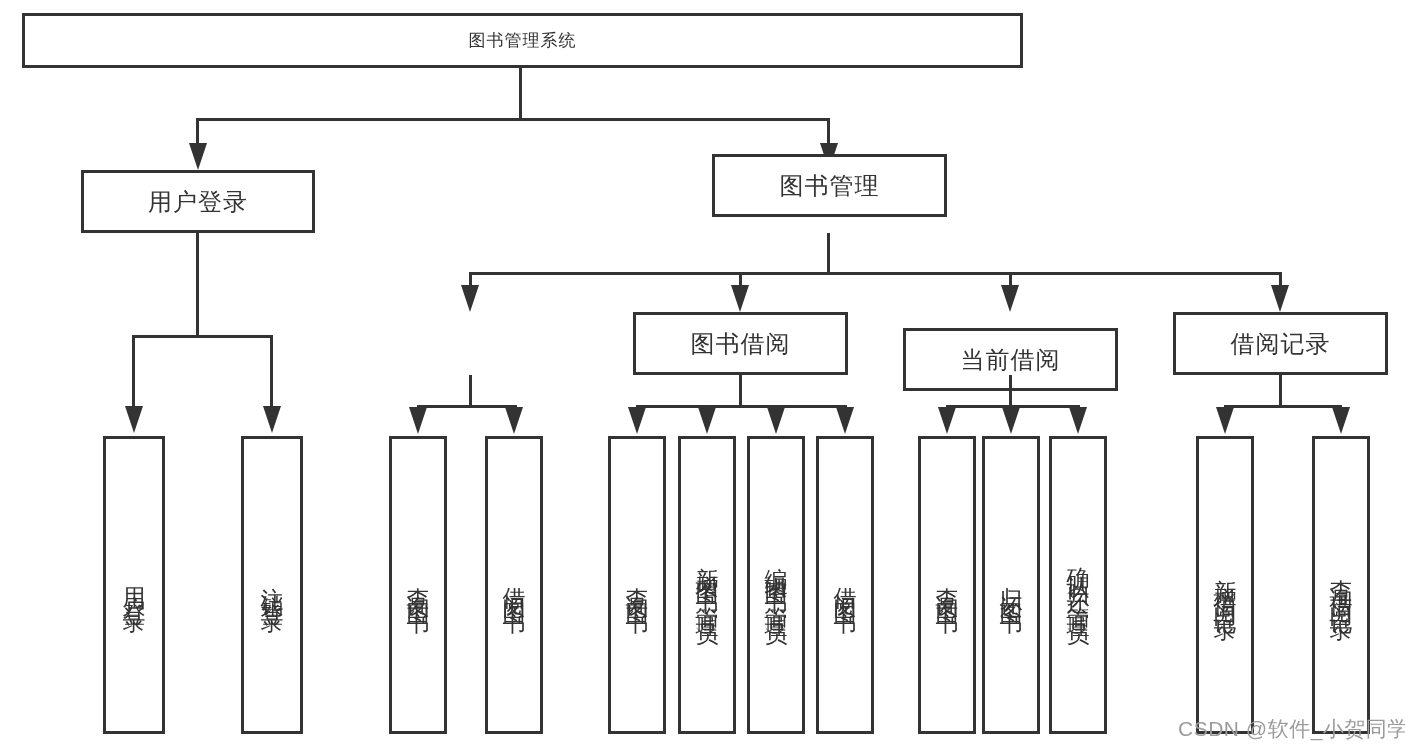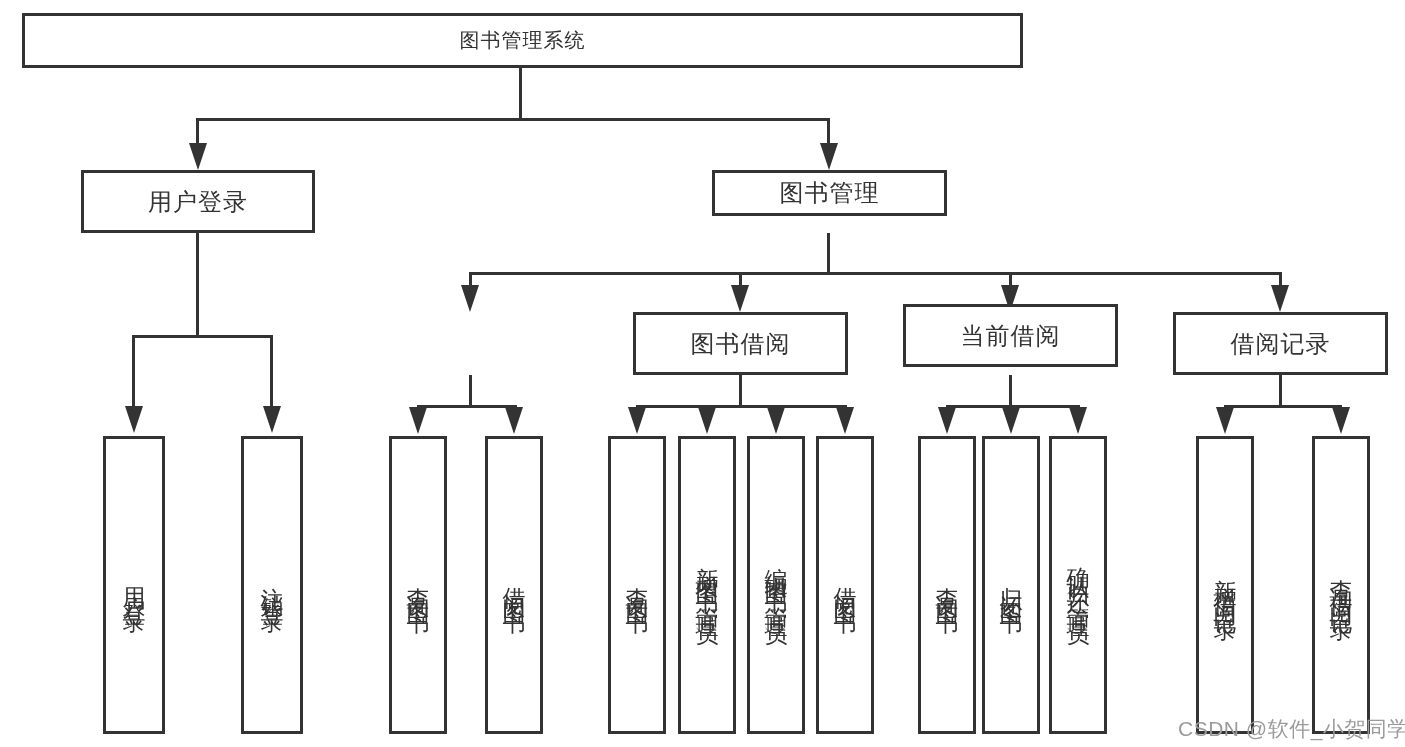--- a/index.html
+++ b/index.html
@@ -25,21 +25,21 @@
     white-space: nowrap;
   }
   .vnode {
     writing-mode: vertical-rl;
     text-orientation: mixed;
     font-size: 23px;
     letter-spacing: 8px;
     white-space: normal;
     line-height: 1;
   }
-  .root-node { font-size: 20px; }
+  .root-node { font-size: 17px; }
   .hl { position: absolute; height: 3px; background: #333333; }
   .vl { position: absolute; width: 3px; background: #333333; }
   .ah {
     position: absolute;
     width: 0; height: 0;
     border-left: 9px solid transparent;
     border-right: 9px solid transparent;
     border-top: 27px solid #333333;
   }
   .watermark {
@@ -59,42 +59,42 @@
   <div class="node root-node" style="left:22px;top:13px;width:1001px;height:55px">图书管理系统</div>
 
   <div class="vl" style="left:519px;top:68px;height:52px"></div>
   <div class="hl" style="left:197px;top:118px;width:633px"></div>
   <div class="vl" style="left:196px;top:118px;height:28px"></div>
   <div class="ah" style="left:125px;top:143px;left:189px"></div>
   <div class="vl" style="left:827px;top:118px;height:28px"></div>
   <div class="ah" style="left:820px;top:143px"></div>
 
   <div class="node" style="left:81px;top:170px;width:234px;height:63px">用户登录</div>
-  <div class="node" style="left:712px;top:170px;width:235px;height:46px">图书管理</div>
+  <div class="node" style="left:712px;top:154px;width:235px;height:63px">图书管理</div>
 
   <div class="vl" style="left:196px;top:233px;height:104px"></div>
   <div class="hl" style="left:132px;top:335px;width:141px"></div>
   <div class="vl" style="left:132px;top:335px;height:72px"></div>
   <div class="ah" style="left:125px;top:406px"></div>
   <div class="vl" style="left:270px;top:335px;height:72px"></div>
   <div class="ah" style="left:263px;top:406px"></div>
 
   <div class="vl" style="left:827px;top:233px;height:41px"></div>
   <div class="hl" style="left:469px;top:272px;width:813px"></div>
   <div class="vl" style="left:469px;top:272px;height:16px"></div>
   <div class="ah" style="left:461px;top:285px"></div>
   <div class="vl" style="left:739px;top:272px;height:16px"></div>
   <div class="ah" style="left:731px;top:285px"></div>
   <div class="vl" style="left:1009px;top:272px;height:16px"></div>
   <div class="ah" style="left:1001px;top:285px"></div>
   <div class="vl" style="left:1279px;top:272px;height:16px"></div>
   <div class="ah" style="left:1271px;top:285px"></div>
 
   <div class="node" style="left:633px;top:312px;width:215px;height:63px">图书借阅</div>
-  <div class="node" style="left:903px;top:304px;width:215px;height:63px">当前借阅</div>
+  <div class="node" style="left:903px;top:328px;width:215px;height:63px">当前借阅</div>
   <div class="node" style="left:1173px;top:312px;width:215px;height:63px">借阅记录</div>
 
   <div class="vl" style="left:469px;top:375px;height:32px"></div>
   <div class="hl" style="left:417px;top:405px;width:100px"></div>
   <div class="ah" style="left:409px;top:407px"></div>
   <div class="ah" style="left:505px;top:407px"></div>
 
   <div class="vl" style="left:739px;top:375px;height:32px"></div>
   <div class="hl" style="left:636px;top:405px;width:211px"></div>
   <div class="ah" style="left:628px;top:407px"></div>

